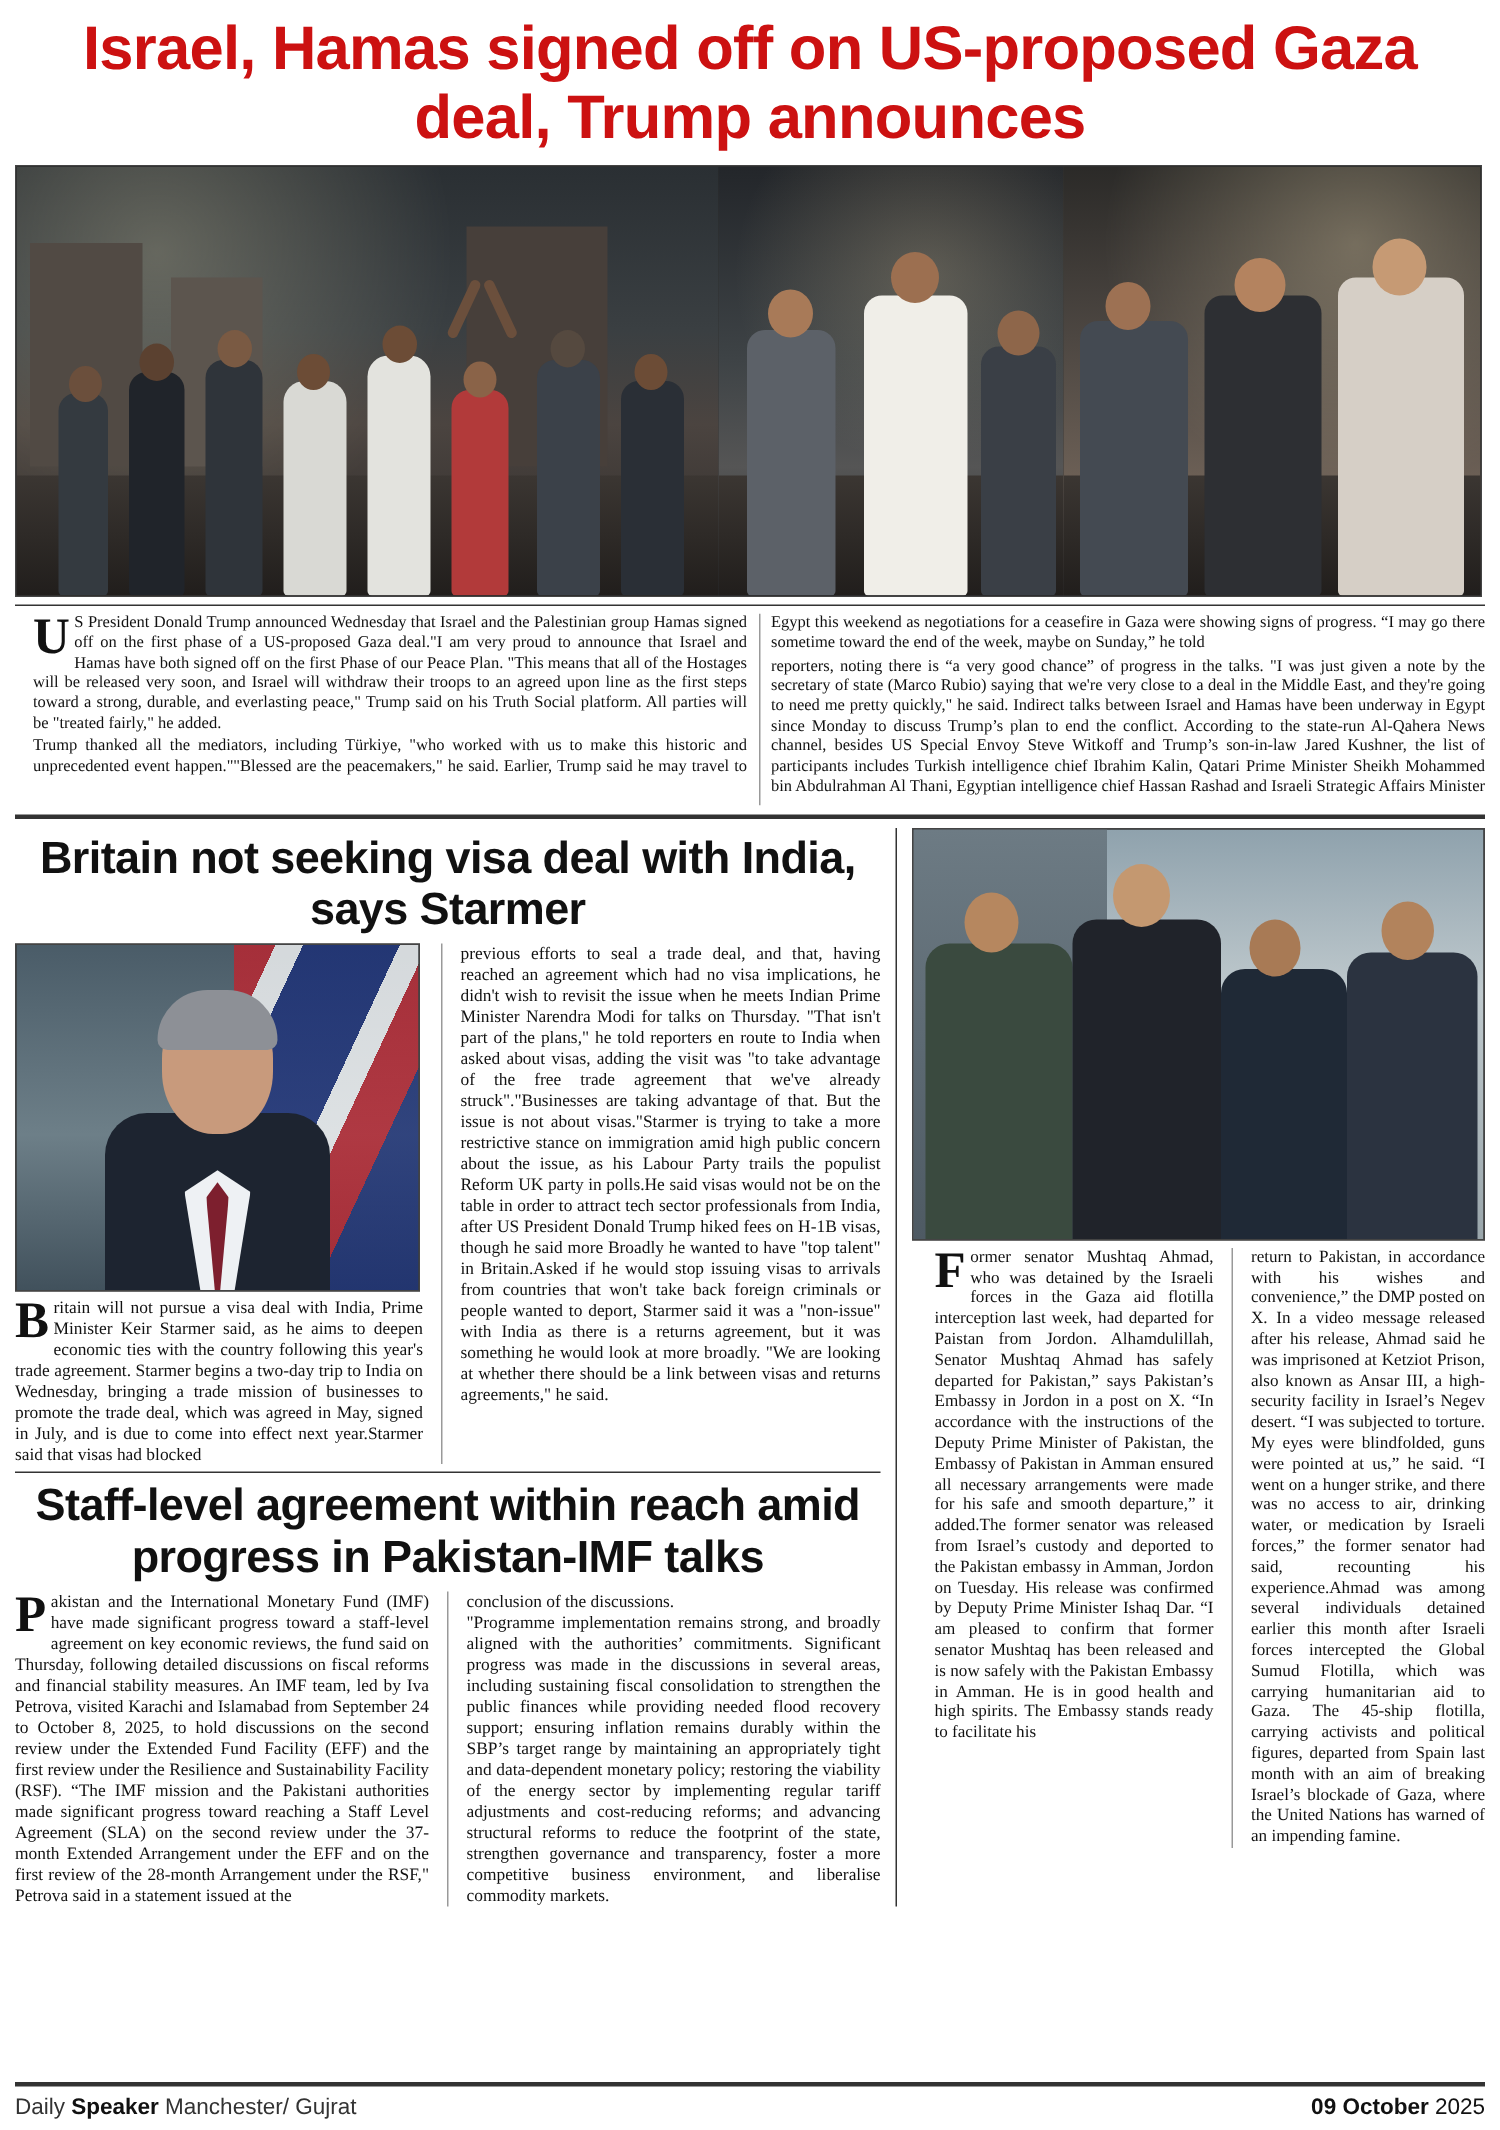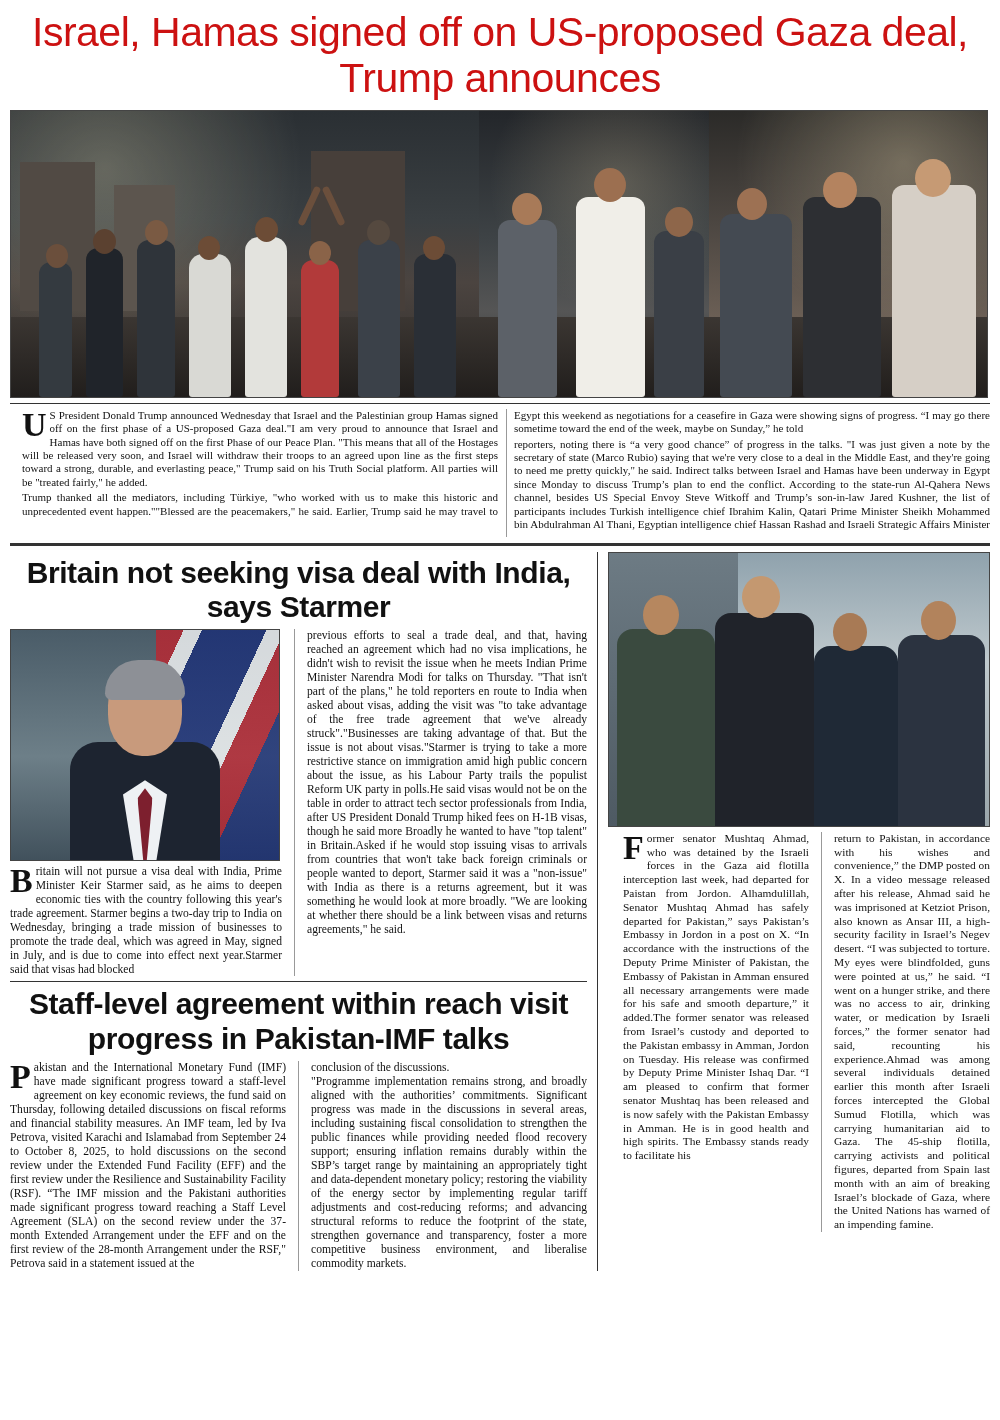--- a/index.html
+++ b/index.html
@@ -12,21 +12,21 @@
     font-family: "Liberation Serif", serif;
     color: #111;
     position: relative;
     overflow: hidden;
   }
   .page { width: 1000px; height: 1420px; padding: 8px 10px 0 10px; position: relative; }
 
   
   .lead-headline {
     font-family: "Liberation Sans", sans-serif;
-    font-weight: normal;
+    font-weight: bold;
     color: #cc1111;
     font-size: 41px;
     line-height: 1.12;
     text-align: center;
     letter-spacing: -0.5px;
     margin: 2px 0 8px 0;
     padding: 0 6px;
   }
 
   
@@ -238,21 +238,21 @@
           <p class="dropcap" style="font-size:11.6px;line-height:1.2;text-align:justify;margin:4px 0 0 0;">Britain will not pursue a visa deal with India, Prime Minister Keir Starmer said, as he aims to deepen economic ties with the country following this year's trade agreement. Starmer begins a two-day trip to India on Wednesday, bringing a trade mission of businesses to promote the trade deal, which was agreed in May, signed in July, and is due to come into effect next year.Starmer said that visas had blocked</p>
         </div>
         <div style="width:1px;background:#999;"></div>
         <div style="flex:1;">
           <p style="font-size:11.6px;line-height:1.205;text-align:justify;margin:0;hyphens:auto;">previous efforts to seal a trade deal, and that, having reached an agreement which had no visa implications, he didn't wish to revisit the issue when he meets Indian Prime Minister Narendra Modi for talks on Thursday. "That isn't part of the plans," he told reporters en route to India when asked about visas, adding the visit was "to take advantage of the free trade agreement that we've already struck"."Businesses are taking advantage of that. But the issue is not about visas."Starmer is trying to take a more restrictive stance on immigration amid high public concern about the issue, as his Labour Party trails the populist Reform UK party in polls.He said visas would not be on the table in order to attract tech sector professionals from India, after US President Donald Trump hiked fees on H-1B visas, though he said more Broadly he wanted to have "top talent" in Britain.Asked if he would stop issuing visas to arrivals from countries that won't take back foreign criminals or people wanted to deport, Starmer said it was a "non-issue" with India as there is a returns agreement, but it was something he would look at more broadly. "We are looking at whether there should be a link between visas and returns agreements," he said.</p>
         </div>
       </div>
 
       <div class="hr-thin"></div>
 
-      <div class="sec-headline">Staff-level agreement within reach visit progress in Pakistan-IMF talks</div>
+      <div class="sec-headline">Staff-level agreement within reach amid progress in Pakistan-IMF talks</div>
 
       <div class="article-flow">
         <div style="width:276px;">
           <p class="dropcap" style="font-size:11.6px;line-height:1.21;text-align:justify;margin:0;hyphens:auto;">Pakistan and the International Monetary Fund (IMF) have made significant progress toward a staff-level agreement on key economic reviews, the fund said on Thursday, following detailed discussions on fiscal reforms and financial stability measures. An IMF team, led by Iva Petrova, visited Karachi and Islamabad from September 24 to October 8, 2025, to hold discussions on the second review under the Extended Fund Facility (EFF) and the first review under the Resilience and Sustainability Facility (RSF). “The IMF mission and the Pakistani authorities made significant progress toward reaching a Staff Level Agreement (SLA) on the second review under the 37-month Extended Arrangement under the EFF and on the first review of the 28-month Arrangement under the RSF," Petrova said in a statement issued at the</p>
         </div>
         <div style="width:1px;background:#999;"></div>
         <div style="flex:1;">
           <p style="font-size:11.6px;line-height:1.21;text-align:justify;margin:0;hyphens:auto;white-space:pre-line;">conclusion of the discussions.
 "Programme implementation remains strong, and broadly aligned with the authorities’ commitments. Significant progress was made in the discussions in several areas, including sustaining fiscal consolidation to strengthen the public finances while providing needed flood recovery support; ensuring inflation remains durably within the SBP’s target range by maintaining an appropriately tight and data-dependent monetary policy; restoring the viability of the energy sector by implementing regular tariff adjustments and cost-reducing reforms; and advancing structural reforms to reduce the footprint of the state, strengthen governance and transparency, foster a more competitive business environment, and liberalise commodity markets.</p>
         </div>
@@ -281,14 +281,25 @@
           <p class="dropcap" style="font-size:11.4px;line-height:1.21;text-align:justify;margin:0;hyphens:auto;">Former senator Mushtaq Ahmad, who was detained by the Israeli forces in the Gaza aid flotilla interception last week, had departed for Paistan from Jordon. Alhamdulillah, Senator Mushtaq Ahmad has safely departed for Pakistan,” says Pakistan’s Embassy in Jordon in a post on X. “In accordance with the instructions of the Deputy Prime Minister of Pakistan, the Embassy of Pakistan in Amman ensured all necessary arrangements were made for his safe and smooth departure,” it added.The former senator was released from Israel’s custody and deported to the Pakistan embassy in Amman, Jordon on Tuesday. His release was confirmed by Deputy Prime Minister Ishaq Dar. “I am pleased to confirm that former senator Mushtaq has been released and is now safely with the Pakistan Embassy in Amman. He is in good health and high spirits. The Embassy stands ready to facilitate his</p>
         </div>
         <div style="width:1px;background:#999;"></div>
         <div style="flex:1;">
           <p style="font-size:11.4px;line-height:1.21;text-align:justify;margin:0;hyphens:auto;">return to Pakistan, in accordance with his wishes and convenience,” the DMP posted on X. In a video message released after his release, Ahmad said he was imprisoned at Ketziot Prison, also known as Ansar III, a high-security facility in Israel’s Negev desert. “I was subjected to torture. My eyes were blindfolded, guns were pointed at us,” he said. “I went on a hunger strike, and there was no access to air, drinking water, or medication by Israeli forces,” the former senator had said, recounting his experience.Ahmad was among several individuals detained earlier this month after Israeli forces intercepted the Global Sumud Flotilla, which was carrying humanitarian aid to Gaza. The 45-ship flotilla, carrying activists and political figures, departed from Spain last month with an aim of breaking Israel’s blockade of Gaza, where the United Nations has warned of an impending famine.</p>
         </div>
       </div>
     </div>
   </div>
 
+  <div class="footer">
+    <div class="left">
+      <span>Daily</span>
+      <b>Speaker</b>
+      <span>Manchester/ Gujrat</span>
+    </div>
+    <div class="right">
+      <b>09 October</b>
+      <span>2025</span>
+    </div>
+  </div>
 
 </div>
 
 </body></html>

